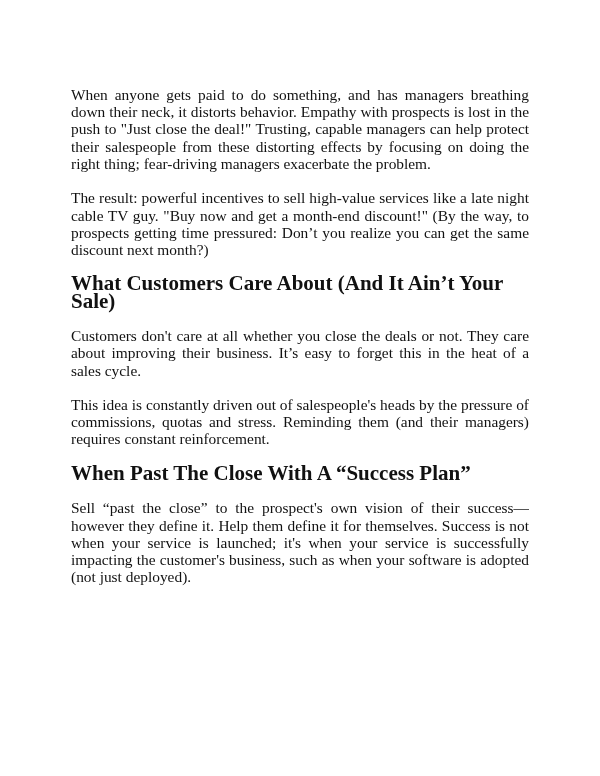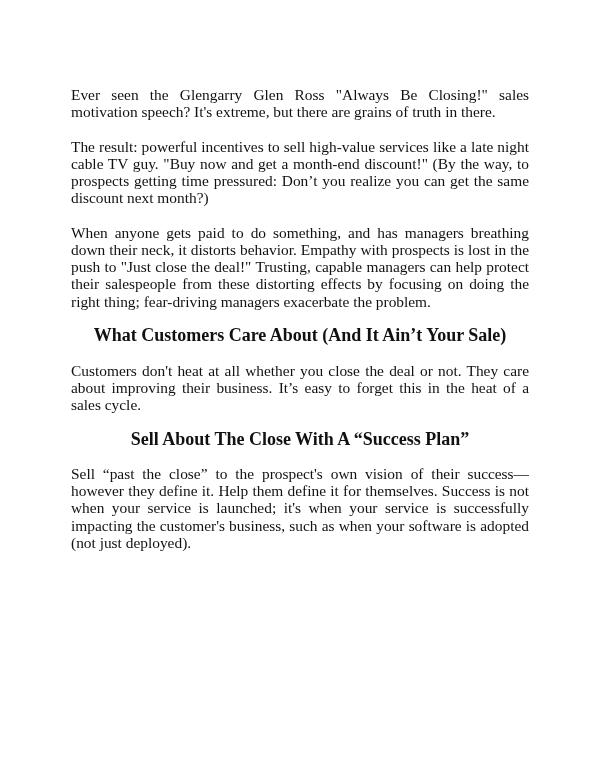--- a/index.html
+++ b/index.html
@@ -24,29 +24,29 @@
       color: #111111;
     }
     .para {
       margin: 0 0 17.3px 0;
       text-align: justify;
       text-align-last: left;
     }
     .heading {
       margin: 0 0 17.3px 0;
       font-weight: bold;
-      font-size: 18px;
+      font-size: 21px;
       line-height: 17.2px;
-      text-align: center;
+      text-align: left;
     }
   </style>
 </head>
 <body>
 
 <div class="page">
-  <p class="para">Ever seen the Glengarry Glen Ross "Always Be Closing!" sales motivation speech? It's extreme, but there are grains of truth in there.</p>
+  <p class="para">When anyone gets paid to do something, and has managers breathing down their neck, it distorts behavior. Empathy with prospects is lost in the push to "Just close the deal!" Trusting, capable managers can help protect their salespeople from these distorting effects by focusing on doing the right thing; fear-driving managers exacerbate the problem.</p>
   <p class="para">The result: powerful incentives to sell high-value services like a late night cable TV guy. "Buy now and get a month-end discount!" (By the way, to prospects getting time pressured: Don’t you realize you can get the same discount next month?)</p>
-  <p class="para">When anyone gets paid to do something, and has managers breathing down their neck, it distorts behavior. Empathy with prospects is lost in the push to "Just close the deal!" Trusting, capable managers can help protect their salespeople from these distorting effects by focusing on doing the right thing; fear-driving managers exacerbate the problem.</p>
   <h2 class="heading">What Customers Care About (And It Ain’t Your Sale)</h2>
-  <p class="para">Customers don't heat at all whether you close the deal or not. They care about improving their business. It’s easy to forget this in the heat of a sales cycle.</p>
-  <h2 class="heading">Sell About The Close With A “Success Plan”</h2>
+  <p class="para">Customers don't care at all whether you close the deals or not. They care about improving their business. It’s easy to forget this in the heat of a sales cycle.</p>
+  <p class="para">This idea is constantly driven out of salespeople's heads by the pressure of commissions, quotas and stress. Reminding them (and their managers) requires constant reinforcement.</p>
+  <h2 class="heading">When Past The Close With A “Success Plan”</h2>
   <p class="para">Sell “past the close” to the prospect's own vision of their success—however they define it. Help them define it for themselves. Success is not when your service is launched; it's when your service is successfully impacting the customer's business, such as when your software is adopted (not just deployed).</p>
 </div>
 
 </body></html>

